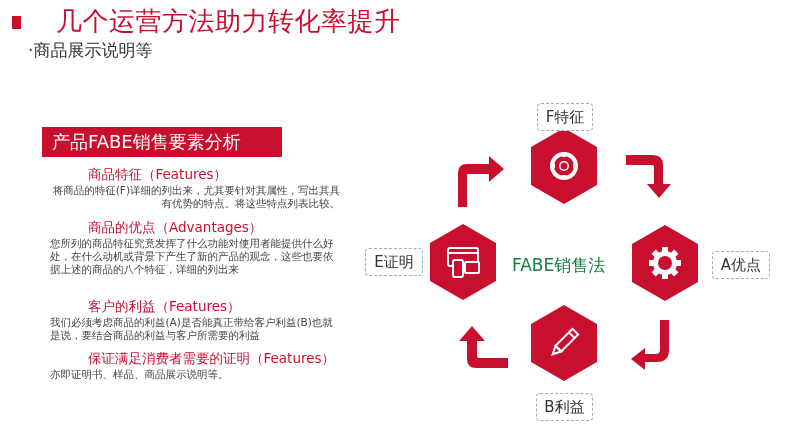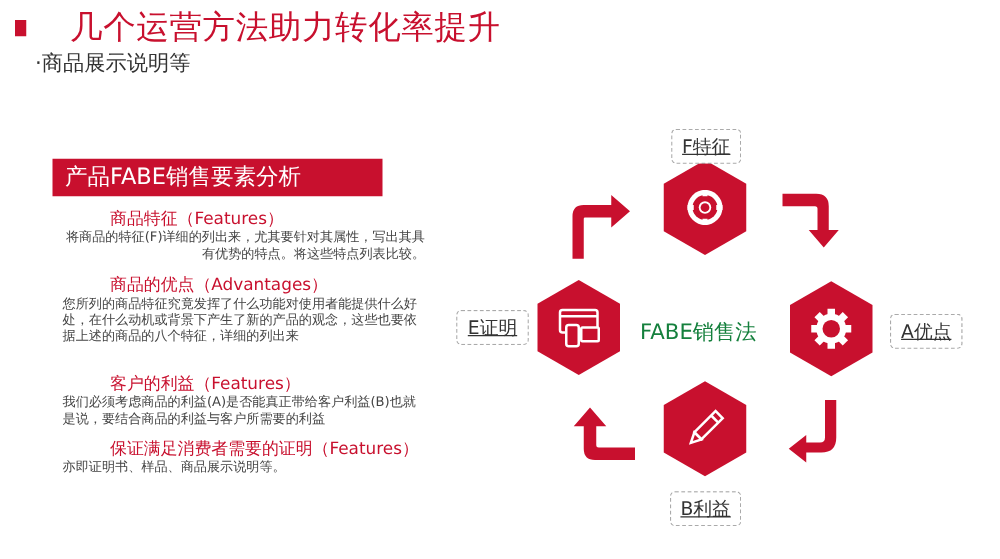--- a/index.html
+++ b/index.html
@@ -2,26 +2,26 @@
 <html><head>
 <meta charset="utf-8">
 <style>
   html, body { margin:0; padding:0; }
   body { width:800px; height:447px; background:#ffffff; position:relative; overflow:hidden;
          font-family:"DejaVu Sans", "Liberation Sans", sans-serif; color:#333; }
   .abs { position:absolute; }
   .title-bullet { left:12px; top:16px; width:9px; height:13px; background:#c8102e; }
   .title { left:28px; top:4px; font-size:26px; color:#c8102e; white-space:nowrap; letter-spacing:0.5px;margin-left:28px; }
   .subtitle { left:28px; top:39px; font-size:17px; color:#333; white-space:nowrap; }
-  .banner { left:42px; top:127px; width:264px; height:30px; background:#c8102e; color:#fff;
+  .banner { left:42px; top:127px; width:240px; height:30px; background:#c8102e; color:#fff;
             font-size:18px; line-height:30px; padding-left:10px; box-sizing:border-box; white-space:nowrap; }
   .sec-h { font-size:13.5px; color:#c8102e; white-space:nowrap;margin-left:38px; }
   .sec-b { font-size:10.5px; color:#444; line-height:13px; width:290px; }
   .lbl { border:1px dashed #aaa; border-radius:4px; background:#fff; font-size:15px; color:#333;
-         text-align:center; box-sizing:border-box; line-height:26px; height:28px; white-space:nowrap;text-decoration:underline; }
+         text-align:center; box-sizing:border-box; line-height:26px; height:28px; white-space:nowrap; }
   .center-text { left:512px; top:254px; font-size:17px; color:#15803d; white-space:nowrap; }
 </style>
 </head>
 <body>
 
 <div class="abs title-bullet"></div>
 <div class="abs title">几个运营方法助力转化率提升</div>
 <div class="abs subtitle">·商品展示说明等</div>
 
 <div class="abs banner">产品FABE销售要素分析</div>

